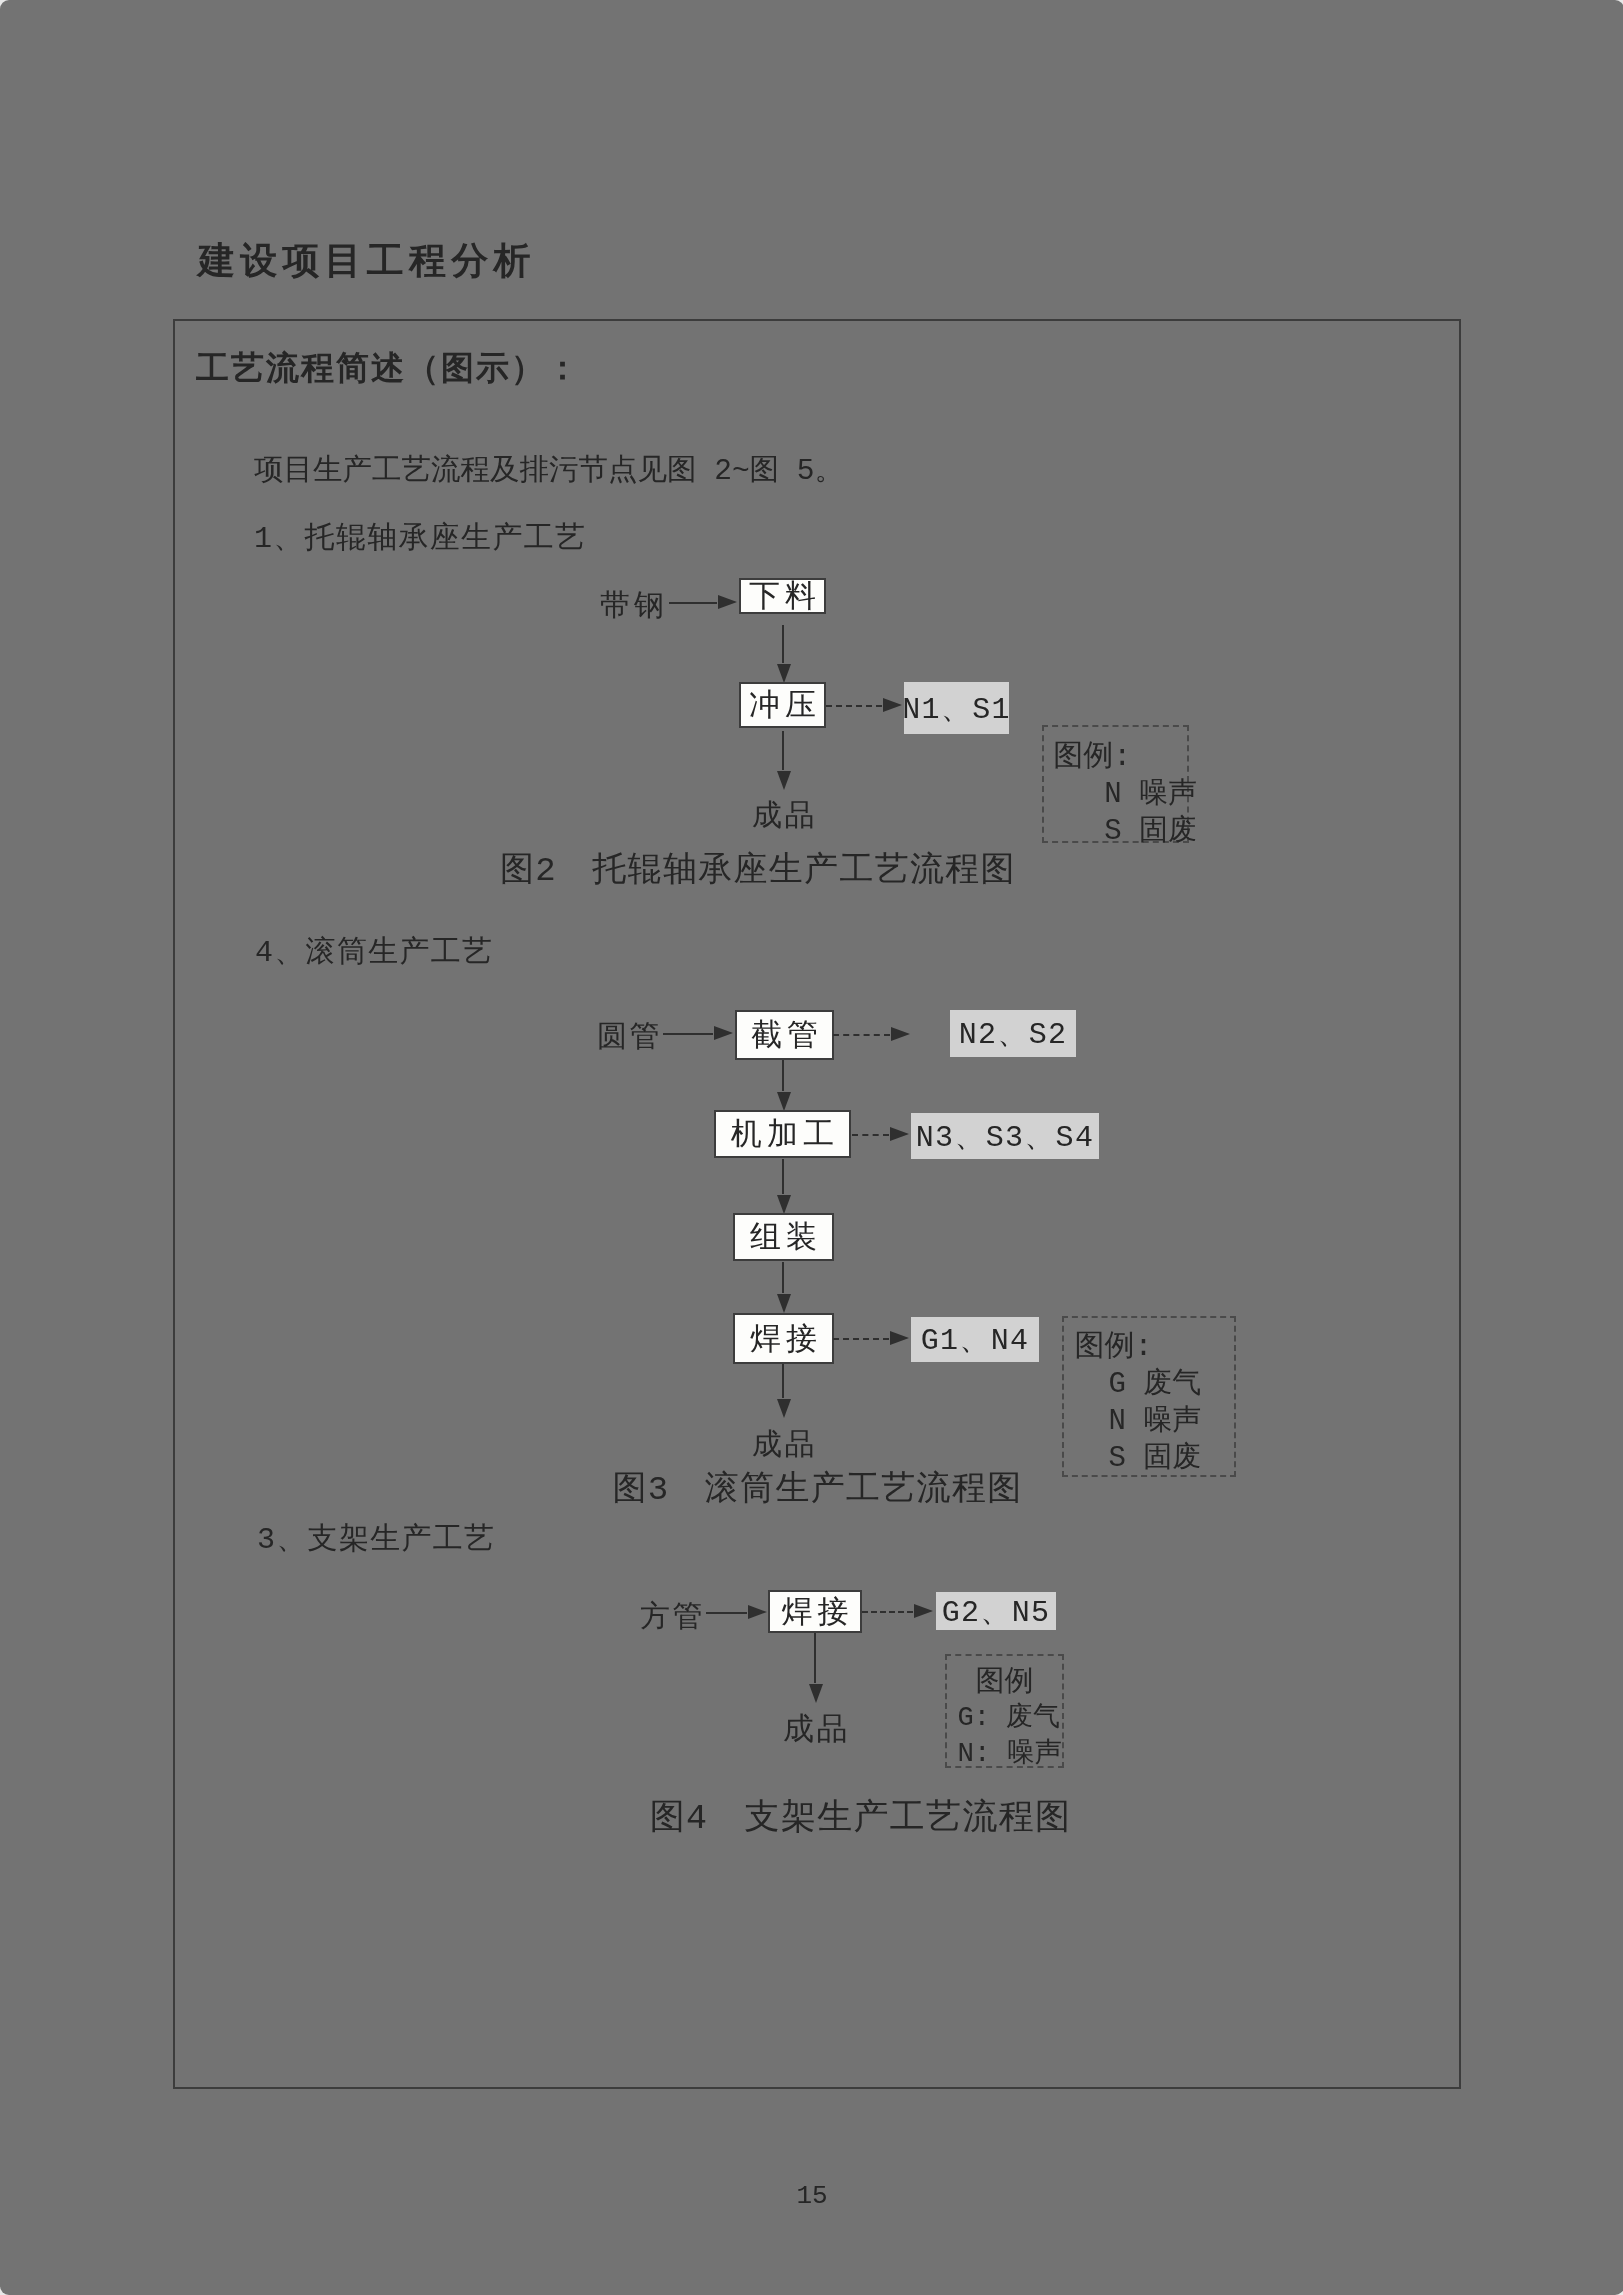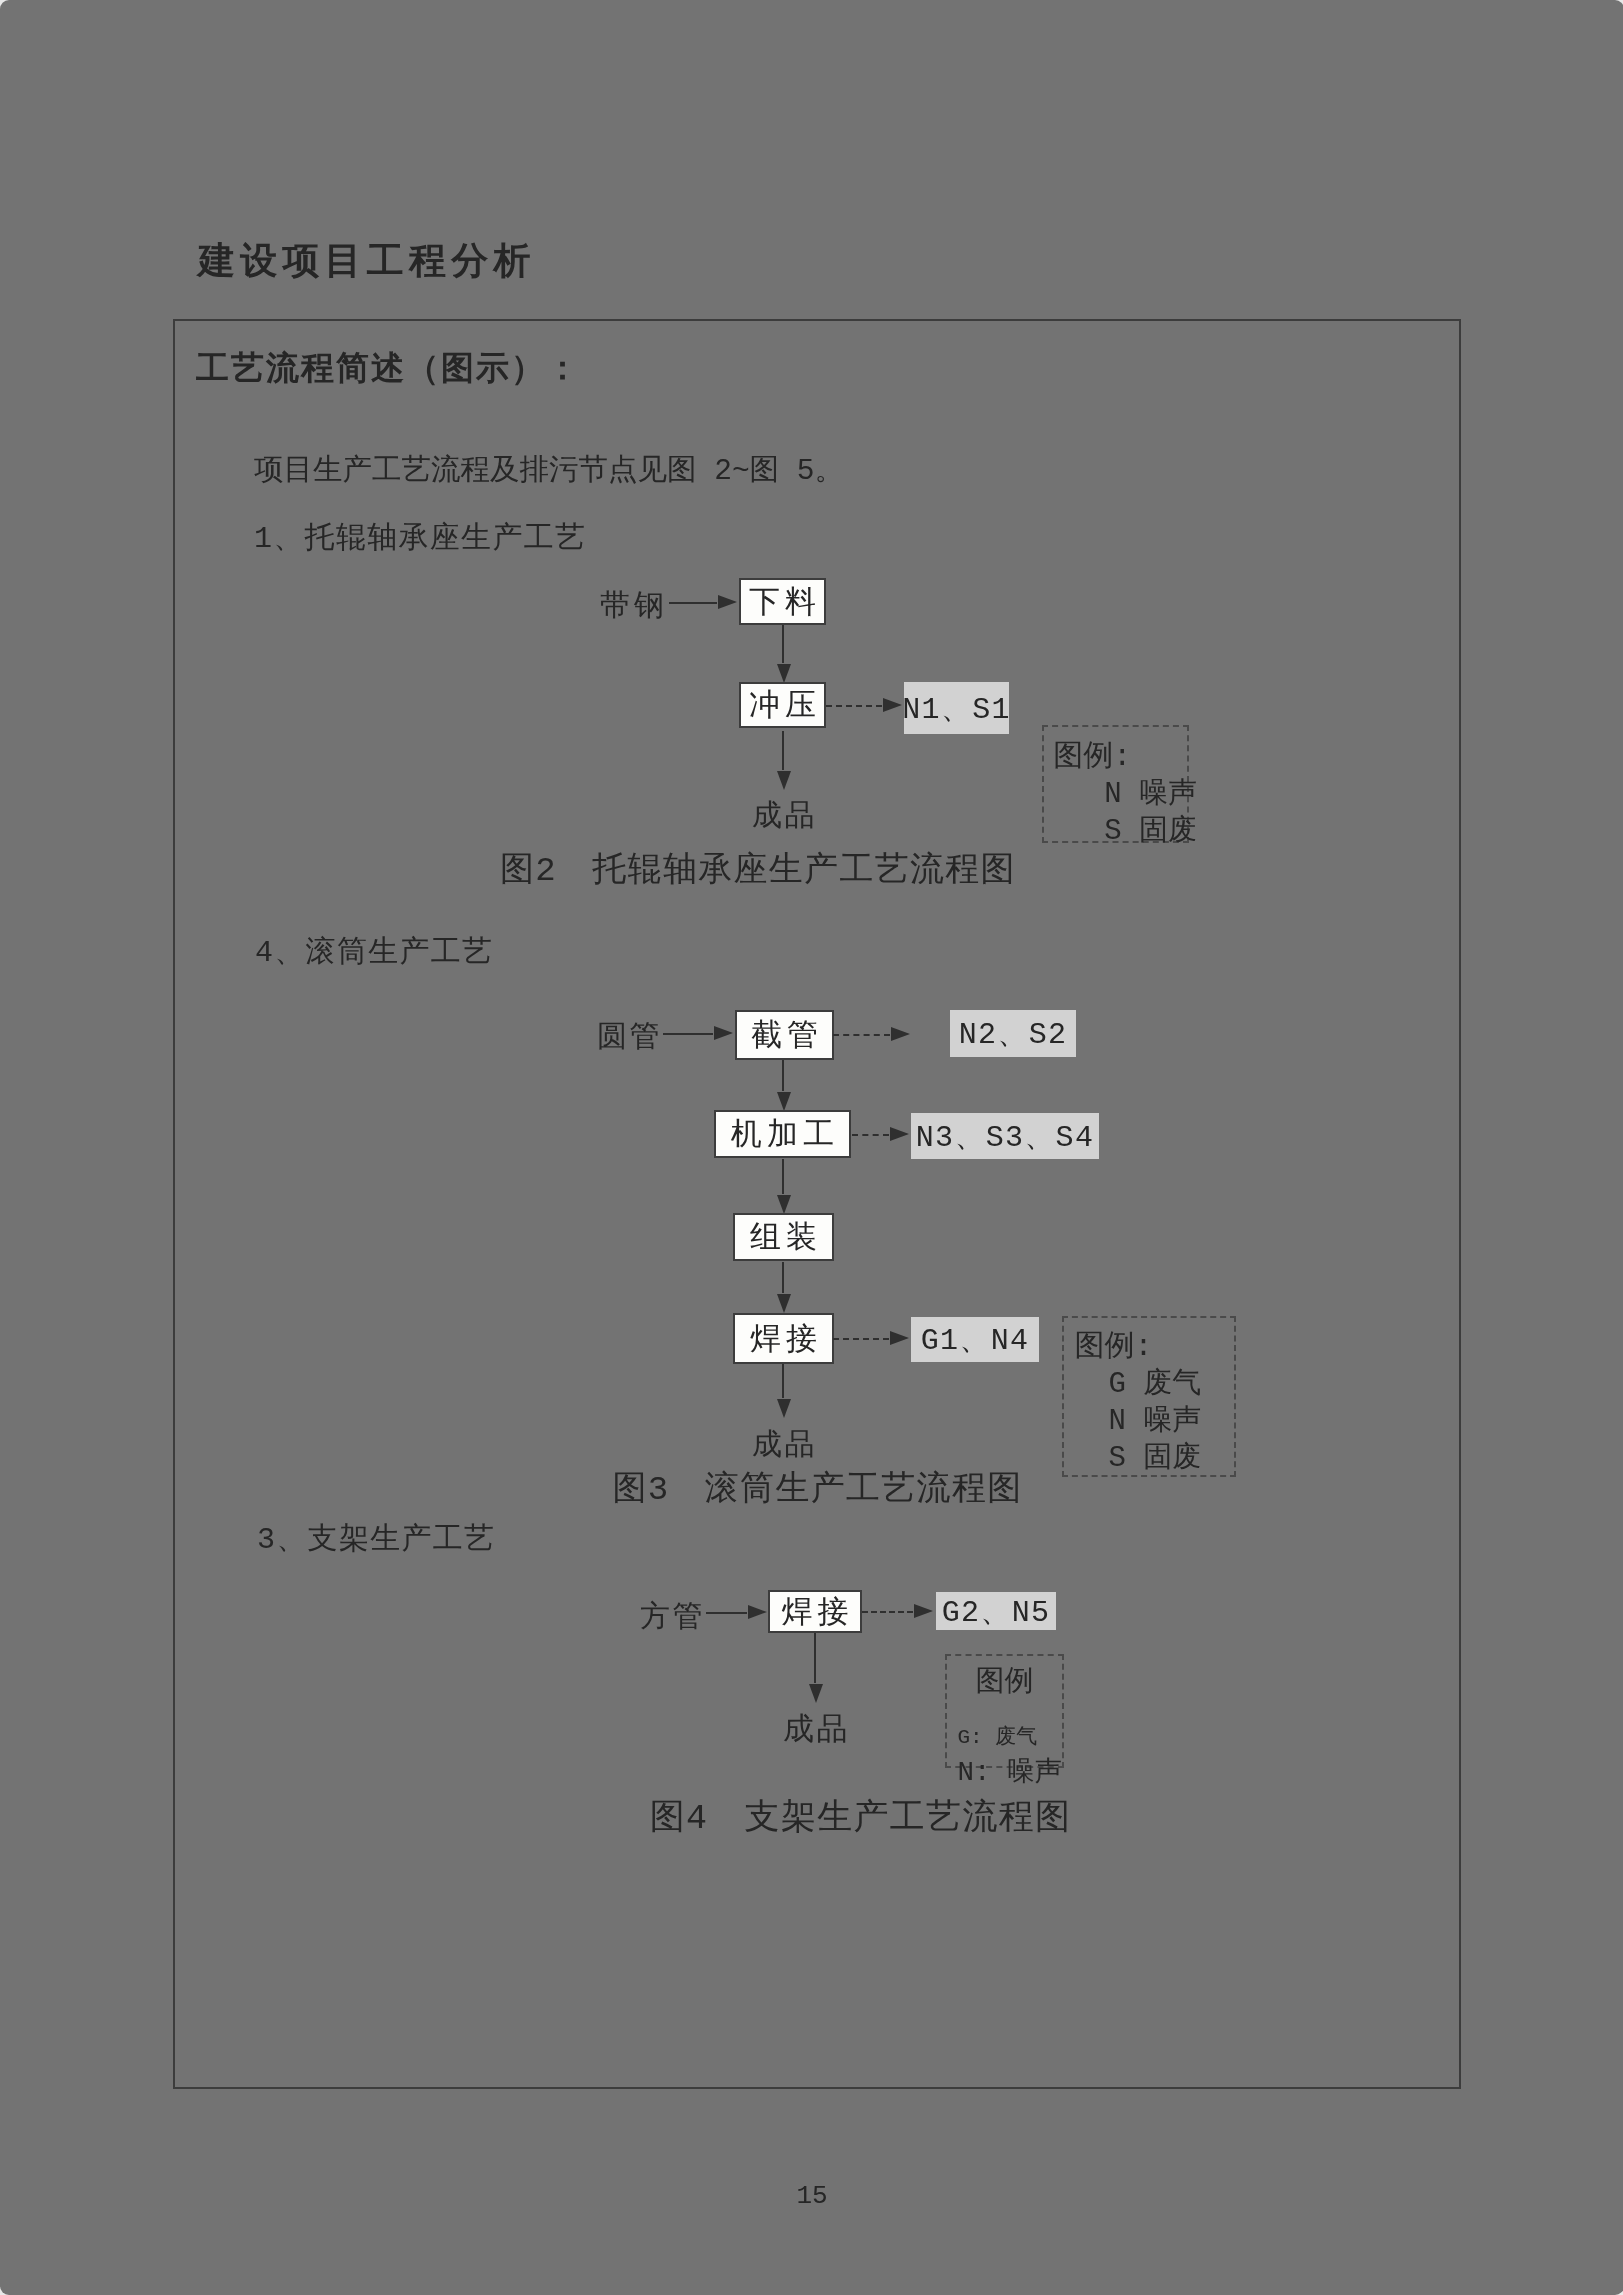--- a/index.html
+++ b/index.html
@@ -72,21 +72,21 @@
   <div class="abs panel-heading" style="left:196px;top:346px;">工艺流程简述（图示）：</div>
 
   <div class="abs body-text" style="left:254px;top:450px;">项目生产工艺流程及排污节点见图 2~图 5。</div>
 
   <div class="abs section-heading" style="left:254px;top:517px;">1、托辊轴承座生产工艺</div>
 
   <div class="abs flow-label" style="left:600px;top:585px;letter-spacing:3.9px;">带钢</div>
 
   <div class="harrow" style="left:669px;top:602px;width:48px;"></div>
 
-  <div class="abs node-box" style="left:739px;top:578px;width:87px;height:47px;">下料</div>
+  <div class="abs node-box" style="left:739px;top:578px;width:87px;height:36px;">下料</div>
 
   <div class="varrow" style="left:782px;top:625px;height:38px;"></div>
 
   <div class="abs node-box" style="left:739px;top:682px;width:87px;height:46px;">冲压</div>
 
   <div class="harrow dashed" style="left:826px;top:705px;width:56px;"></div>
 
   <div class="abs emission-box" style="left:904px;top:682px;width:105px;height:52px;">N1、S1</div>
 
   <div class="abs legend-box" style="left:1042px;top:725px;width:147px;height:118px;padding:7.9px 0 0 9.2px;">
@@ -157,21 +157,21 @@
   <div class="harrow dashed" style="left:862px;top:1611px;width:51px;"></div>
 
   <div class="abs emission-box" style="left:936px;top:1592px;width:120px;height:38px;">G2、N5</div>
 
   <div class="varrow" style="left:814px;top:1633px;height:50px;"></div>
 
   <div class="abs flow-label" style="left:783px;top:1708px;font-size:31px;letter-spacing:2.6px;">成品</div>
 
   <div class="abs legend-box" style="left:945px;top:1654px;width:119px;height:114px;padding:5.2px 0 0 0;">
     <div class="legend-title" style="text-align:center;font-size:29px;">图例</div>
-    <div class="legend-item" style="padding-left:10.5px;line-height:35px;font-size:21px;margin-top:19px;">G: 废气</div>
+    <div class="legend-item" style="padding-left:10.5px;line-height:35px;font-size:27px;">G: 废气</div>
     <div class="legend-item" style="padding-left:10.5px;line-height:35px;font-size:27.5px;">N: 噪声</div>
   </div>
 
   <div class="abs caption" style="left:617px;top:1793px;width:487px;font-size:35px;">图4　支架生产工艺流程图</div>
 
   <div class="abs page-number" style="left:0;top:2149px;width:1624px;margin-top:32px;">15</div>
 
 </div>
 
 

